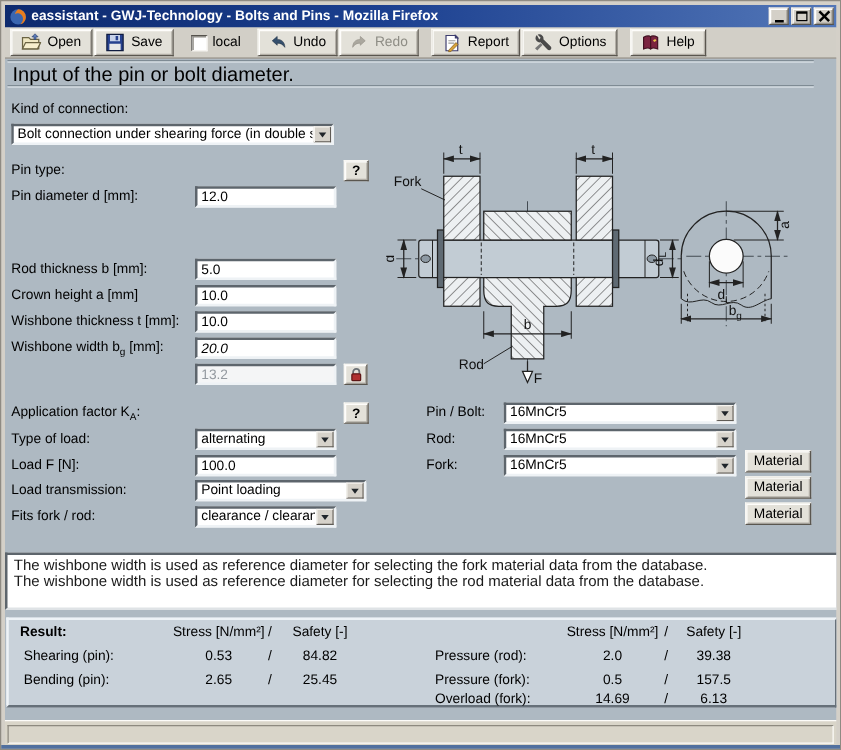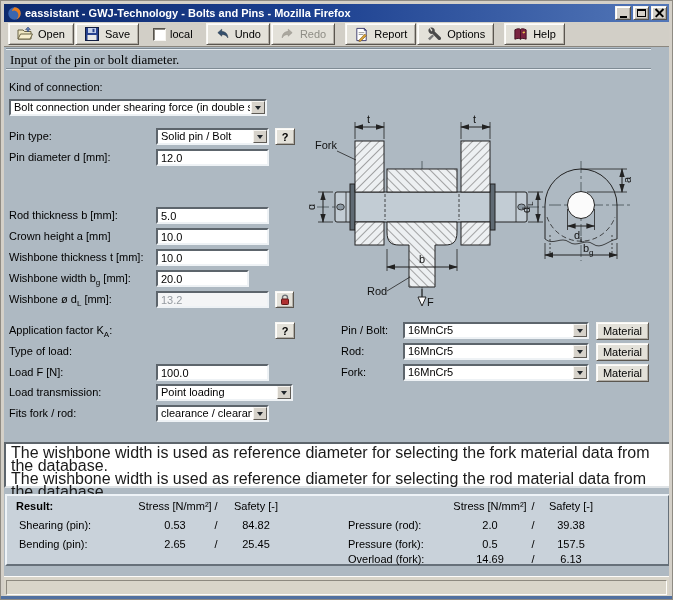--- a/index.html
+++ b/index.html
@@ -32,47 +32,47 @@
   .tbtn.disabled{color:#8e8d85;}
   .tbtn svg{flex:none;}
   .tb-gap{width:9px;flex:none;}
   .local-wrap{display:inline-flex;align-items:center;gap:4px;font-size:11px;margin:0 4px;}
   .checkbox{width:13px;height:13px;background:#fff;border:1px solid;border-color:#55524c #f6f4f0 #f6f4f0 #55524c;
     box-shadow:inset 1px 1px 0 #8d8a83;display:inline-block;}
 
   
   .content{position:absolute;left:3px;top:46px;right:3px;height:529px;background:#aeb9c2;overflow:hidden;}
   .groove{position:absolute;left:2px;width:645px;height:1px;background:#7f8b94;box-shadow:0 1px 0 #e9eff4;}
-  .hdr{position:absolute;left:6px;top:5px;font-size:13px;color:#000;font-family:Liberation Serif, serif;}
+  .hdr{position:absolute;left:6px;top:5px;font-size:16px;color:#000;}
 
   .lbl{position:absolute;font-size:11px;color:#000;white-space:nowrap;height:17px;line-height:17px;}
   .lbl sub{font-size:8px;}
   .inp{position:absolute;height:17px;background:#fff;border:2px solid;border-color:#5d656c #eef2f5 #eef2f5 #5d656c;
     font-family:"Liberation Sans",sans-serif;font-size:11px;padding:0 3px;color:#000;outline:none;}
   .inp.locked{color:#949aa0;background:#f4f5f6;}
   .dd{position:absolute;height:17px;background:#fff;border:2px solid;border-color:#5d656c #eef2f5 #eef2f5 #5d656c;overflow:hidden;}
   .dd-text{position:absolute;left:3px;top:0;right:15px;font-size:11px;line-height:13px;white-space:nowrap;overflow:hidden;}
   .dd-btn{position:absolute;right:0;top:0;bottom:0;width:14px;background:#d6d2ca;
     border:1px solid;border-color:#f6f4f0 #5f5b55 #5f5b55 #f6f4f0;display:flex;align-items:center;justify-content:center;}
   .tri{width:0;height:0;border-left:3.5px solid transparent;border-right:3.5px solid transparent;border-top:4px solid #20252a;}
   .sbtn{position:absolute;background:#e3e1d9;border:1px solid;border-color:#f8f7f3 #5a564f #5a564f #f8f7f3;
     box-shadow:inset 1px 1px 0 #fefdfb, inset -1px -1px 0 #b3afa7;
     font-family:"Liberation Sans",sans-serif;font-size:11px;font-weight:bold;color:#000;
     display:flex;align-items:center;justify-content:center;padding:0;}
-  .sbtn.normal{font-weight:normal;}
+  .sbtn.normal{font-weight:normal;margin-top:38px;}
 
   .diagram{position:absolute;left:305px;top:62px;width:360px;height:200px;}
   .diagram text{font-family:"Liberation Sans",sans-serif;font-size:11px;fill:#111;}
   .diagram text.sub{font-size:8px;}
   .dim{stroke:#222;stroke-width:1;fill:none;}
   .thin{stroke:#222;stroke-width:0.8;fill:none;}
   .cl{stroke:#434b52;stroke-width:0.8;fill:none;stroke-dasharray:12 3 3 3;}
 
   .msg{position:absolute;left:0;top:395px;width:667px;height:46px;background:#fff;
-    border:2px solid;border-color:#5d656c #dfe3e6 #dfe3e6 #5d656c;padding:2px 5px;font-size:16px;line-height:13px;color:#1a1a1a;}
+    border:2px solid;border-color:#5d656c #dfe3e6 #dfe3e6 #5d656c;padding:2px 5px;font-size:12px;line-height:13px;color:#1a1a1a;}
 
   .res{position:absolute;left:1px;top:447px;width:665px;height:72px;background:#c9d2da;
     border:2px solid;border-color:#eef3f7 #667079 #667079 #eef3f7;}
   .rtx{position:absolute;font-size:11px;white-space:nowrap;color:#000;}
   .rtx.b{font-weight:bold;}
   .rtx.c{transform:translateX(-50%);}
 
   
   .statusbar{position:absolute;left:3px;top:575px;right:3px;height:21px;background:#d9d5c9;border-top:1px solid #fdfcf9;}
   .statusbar .inner{position:absolute;left:2px;right:2px;top:3px;bottom:2px;
@@ -177,60 +177,59 @@
 
     <div class="lbl" style="left:5px;top:34px;height:13px;line-height:13px"><span>Kind of connection:</span></div>
     <div class="dd" style="left:5px;top:52px;width:258px">
       <span class="dd-text">Bolt connection under shearing force (in double shea</span>
       <span class="dd-btn">
           <span class="tri"></span>
         </span>
     </div>
 
     <div class="lbl" style="left:5px;top:81px"><span>Pin type:</span></div>
-    <div class="dd" style="left:152px;top:81px;width:113px">
-      <span class="dd-text">Solid pin / Bolt</span>
-      <span class="dd-btn">
-          <span class="tri"></span>
-        </span>
-    </div>
     <button class="sbtn" style="left:271px;top:81px;width:20px;height:17px">
         <span>?</span>
       </button>
 
     <div class="lbl" style="left:5px;top:102px"><span>Pin diameter d [mm]:</span></div>
     <input class="inp" style="left: 152px; top: 102px; width: 113px;" value="12.0">
 
     <div class="lbl" style="left:5px;top:160px"><span>Rod thickness b [mm]:</span></div>
     <input class="inp" style="left: 152px; top: 160px; width: 113px;" value="5.0">
 
     <div class="lbl" style="left:5px;top:181px"><span>Crown height a [mm]</span></div>
     <input class="inp" style="left: 152px; top: 181px; width: 113px;" value="10.0">
 
     <div class="lbl" style="left:5px;top:202px"><span>Wishbone thickness t [mm]:</span></div>
     <input class="inp" style="left: 152px; top: 202px; width: 113px;" value="10.0">
 
     <div class="lbl" style="left:5px;top:223px"><span>Wishbone width b</span><sub>g</sub><span> [mm]:</span></div>
-    <input class="inp" style="left: 152px; top: 223px; width: 93px;" value="20.0">
-
-    <div class="lbl" style="left:5px;top:244px"><span>Wishbone ø d</span><sub>L</sub><span> [mm]:</span></div>
+    <input class="inp" style="left: 152px; top: 223px; width: 113px; font-style: italic;" value="20.0">
+
     <input class="inp locked" style="left: 152px; top: 244px; width: 113px;" disabled="" value="13.2">
     <button class="sbtn" style="left:271px;top:244px;width:19px;height:17px">
       <svg viewBox="0 0 12 12" width="12" height="12">
         <path d="M3.5,5 V3.6 a2.5,2.5 0 0 1 5,0 V5" fill="none" stroke="#6b7075" stroke-width="1.4"></path>
         <rect x="2.5" y="5" width="7" height="5.5" rx="0.8" fill="#b03030" stroke="#5f1616"></rect>
       </svg>
     </button>
 
     <div class="lbl" style="left:5px;top:275px"><span>Application factor K</span><sub>A</sub><span>:</span></div>
     <button class="sbtn" style="left:271px;top:275px;width:20px;height:17px">
         <span>?</span>
       </button>
 
     <div class="lbl" style="left:5px;top:296px"><span>Type of load:</span></div>
+    <div class="dd" style="left:152px;top:296px;width:113px">
+      <span class="dd-text">alternating</span>
+      <span class="dd-btn">
+          <span class="tri"></span>
+        </span>
+    </div>
 
     <div class="lbl" style="left:5px;top:317px"><span>Load F [N]:</span></div>
     <input class="inp" style="left: 152px; top: 317px; width: 113px;" value="100.0">
 
     <div class="lbl" style="left:5px;top:337px"><span>Load transmission:</span></div>
     <div class="dd" style="left:152px;top:337px;width:137px">
       <span class="dd-text">Point loading</span>
       <span class="dd-btn">
           <span class="tri"></span>
         </span>

